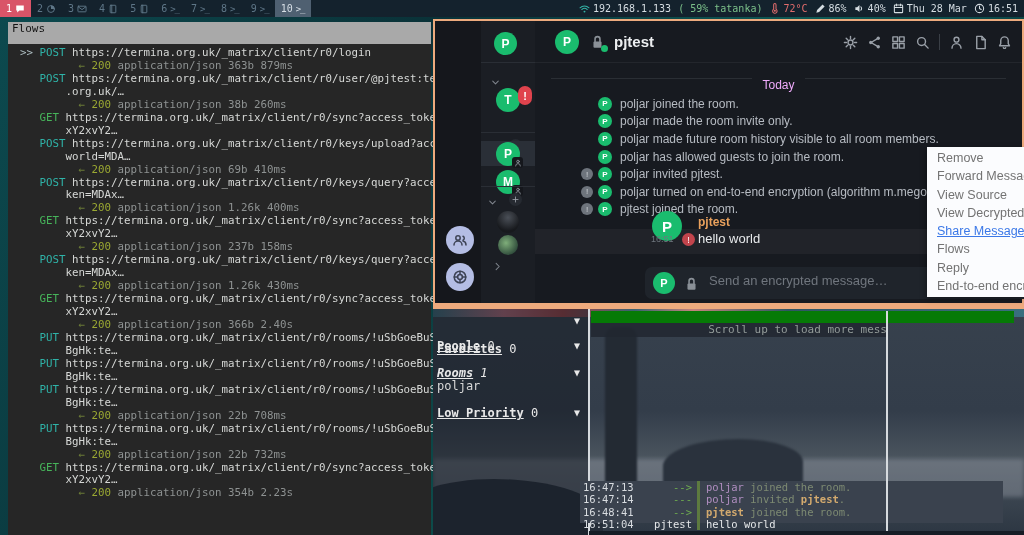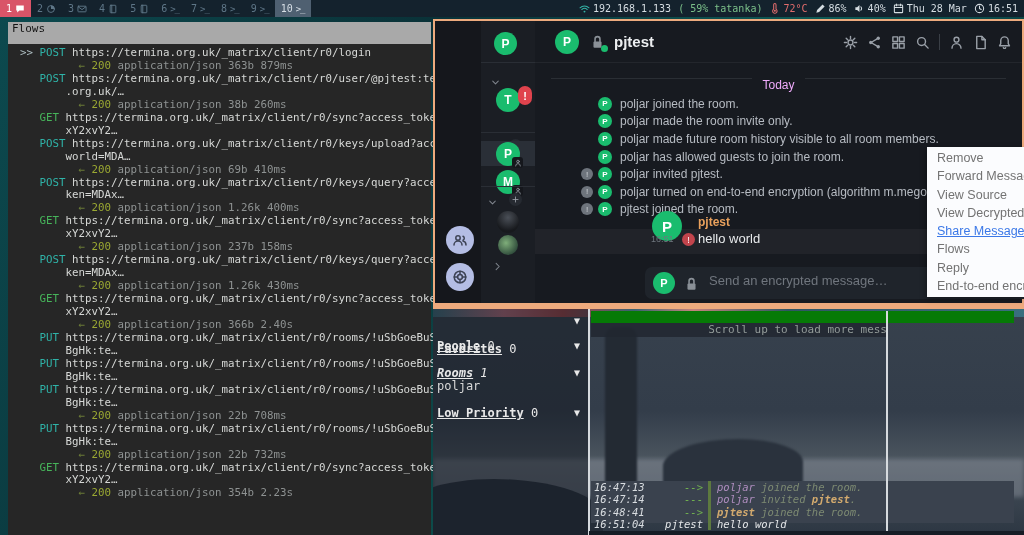--- a/index.html
+++ b/index.html
@@ -123,21 +123,21 @@
   .q-sec { position:absolute; left:4px; font-size:12px; font-weight:bold; white-space:pre; }
   .q-sec .lbl { text-decoration:underline; }
   .q-sec .cnt { font-weight:normal; }
   .q-tri { position:absolute; left:141px; color:#e8e8e8; font-size:10px; }
   .q-item { position:absolute; left:4px; font-size:12px; color:#d8d8d8; }
   #q-sep { position:absolute; left:155px; top:0; width:2px; height:100%; background:#d6dade; }
   #q-green { position:absolute; left:158px; top:2px; width:423px; height:12px; background:#067a06; }
   #q-banner { position:absolute; left:158px; top:14px; width:296px; height:14px; background:rgba(33,39,48,.85);
     color:#939b99; font-size:11px; line-height:14px; text-align:right; }
   #q-vline { position:absolute; left:453px; top:2px; width:2px; height:220px; background:#d6dade; }
-  #q-log { position:absolute; left:158px; top:172px; width:423px; height:42px; background:#3a424e;font-style:italic; }
+  #q-log { position:absolute; left:147px; top:172px; width:423px; height:42px; background:#3a424e; }
   .q-line { white-space:pre; font-size:10.5px; line-height:12.3px; display:flex; }
   .q-time { color:#d8dce0; width:58px; padding-left:3px; }
   .q-prefix { width:54px; text-align:right; }
   .q-bracket { width:3px; background:#5d7a3f; margin:0 6px 0 5px; }
   .qc-green { color:#6fae4f; } .qc-purple { color:#b08ec0; } .qc-tan { color:#d3aa6e; font-weight:bold; }
   .qc-dim { color:#7d8a72; } .qc-white { color:#e4e6e8; }
   #q-bottom { position:absolute; left:156px; top:222px; width:435px; height:4px; background:#161d26; }
 </style>
 </head>
 <body>

